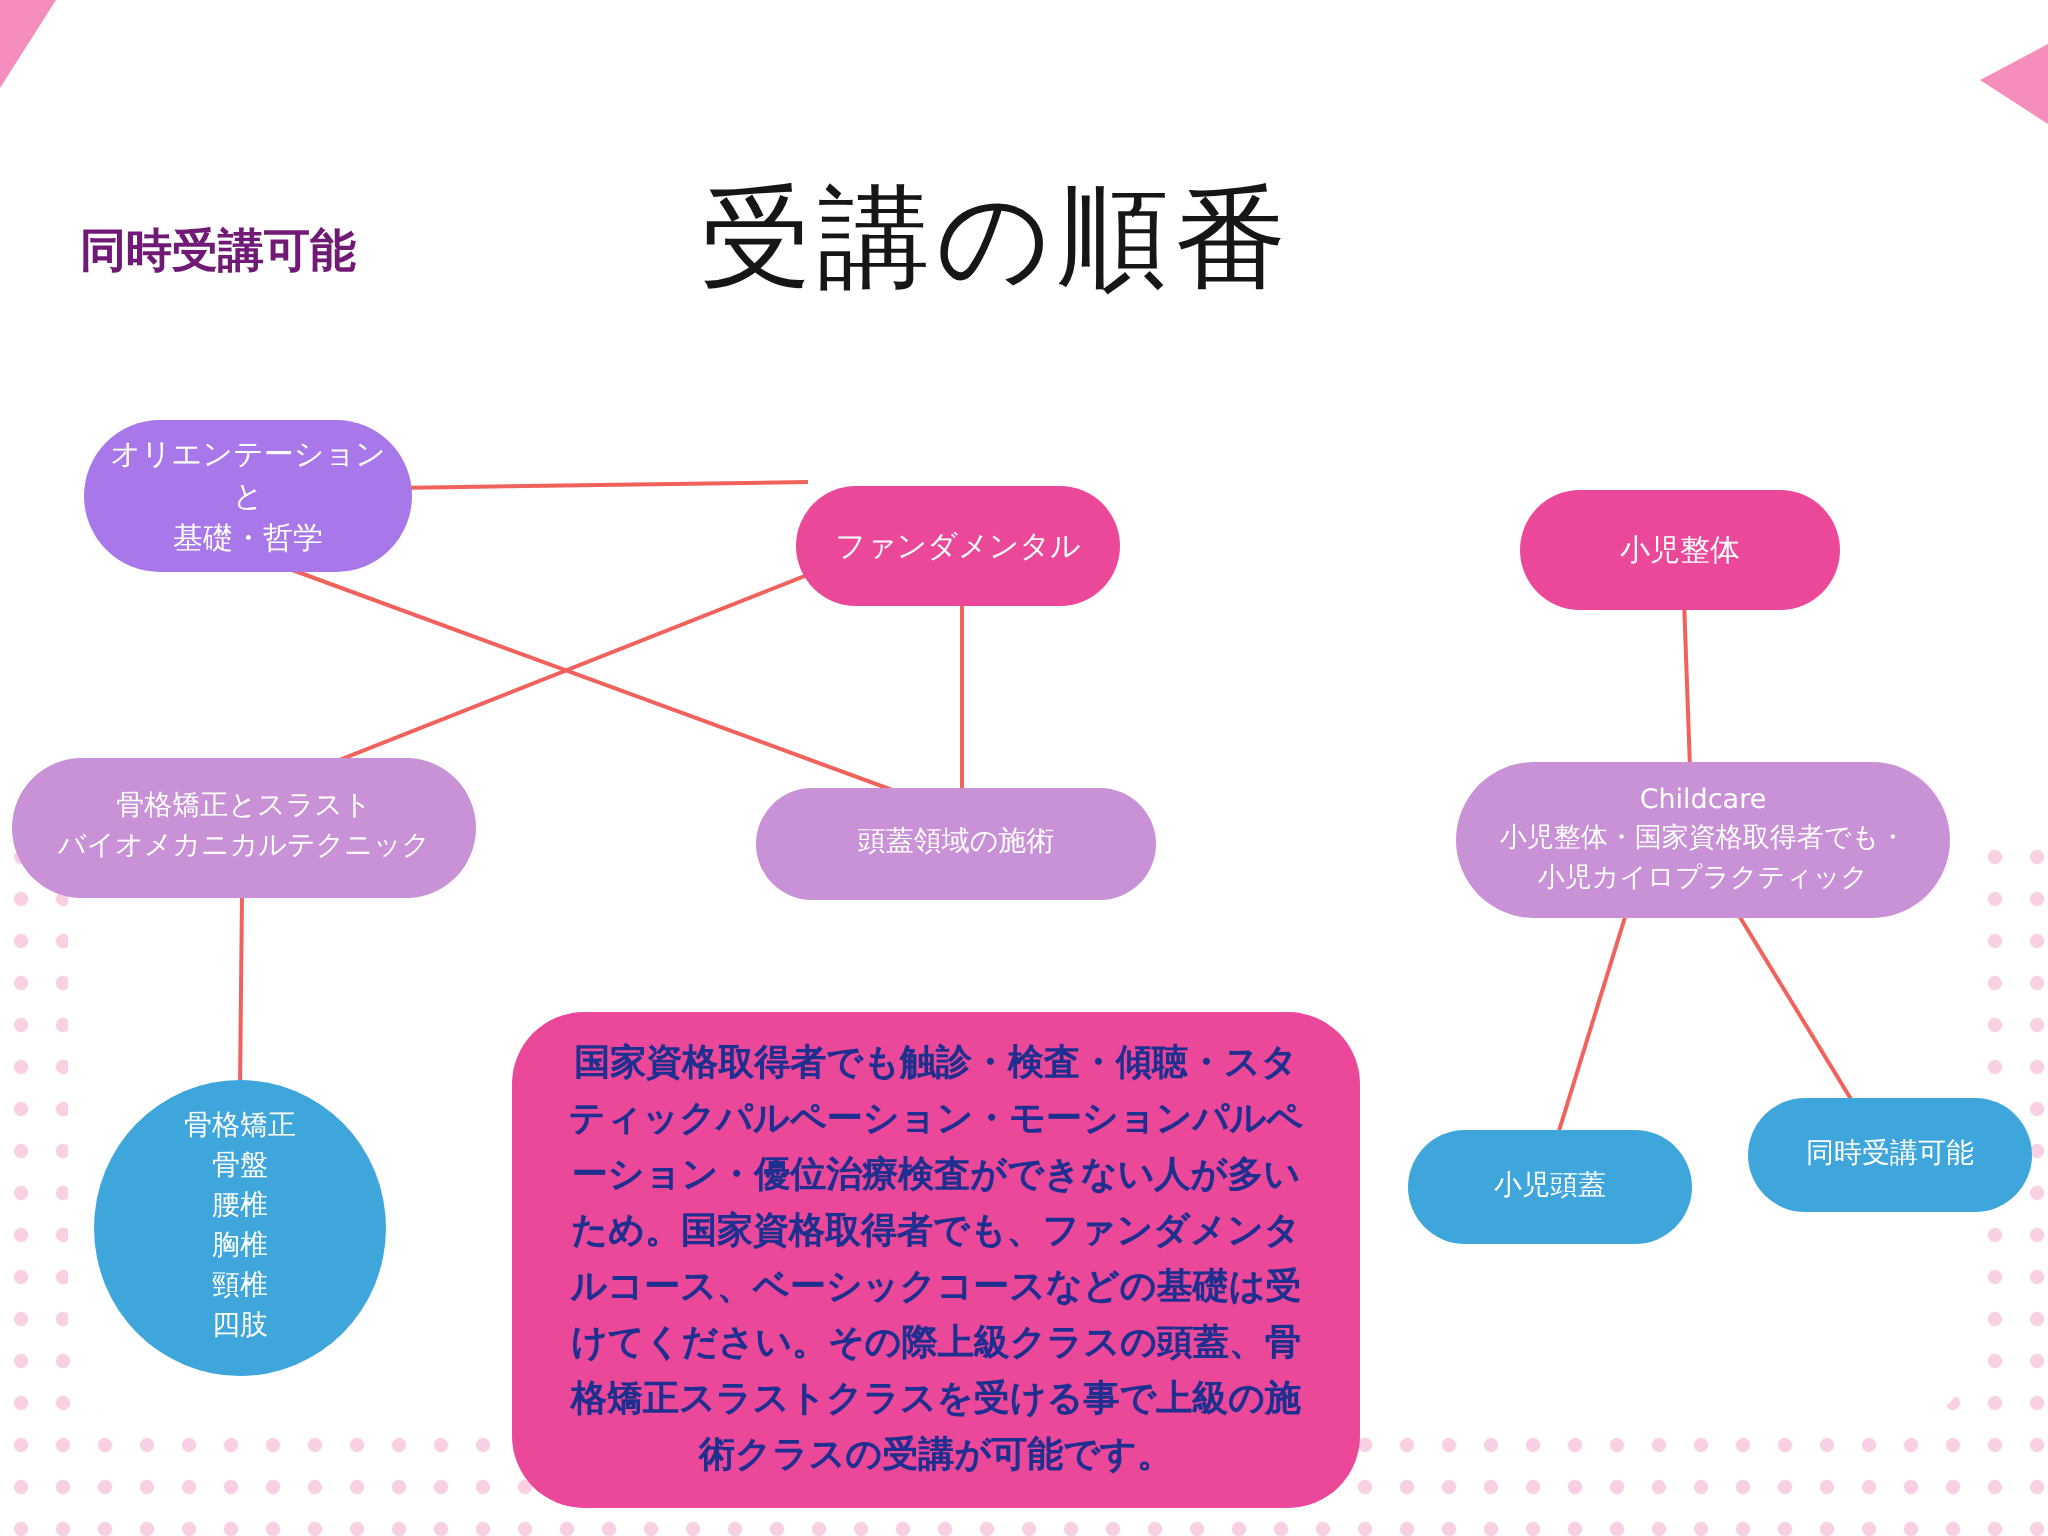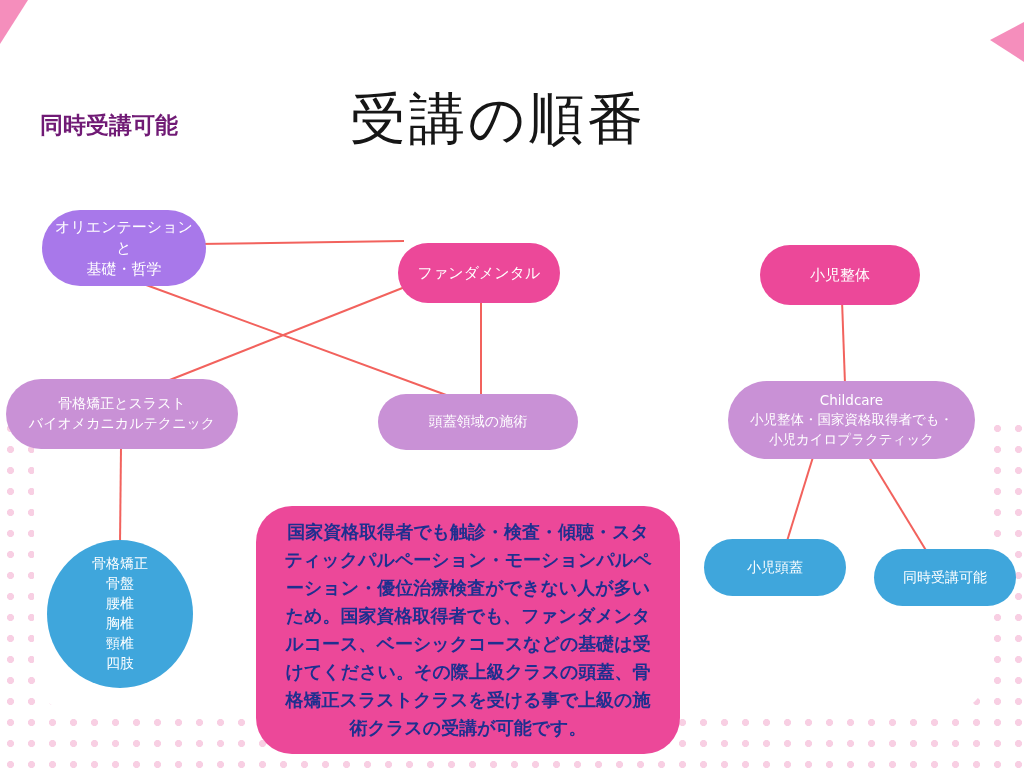--- a/index.html
+++ b/index.html
@@ -35,21 +35,21 @@
   .pink{background:#c991d6;}
   .blue{background:#3fa6dc;}
   .circle{border-radius:50%;}
   .n-orientation{left:42px;top:210px;width:164px;height:76px;font-size:15px;}
   .n-fundamental{left:398px;top:212px;width:162px;height:60px;font-size:15px;}
   .n-basic{left:760px;top:214px;width:160px;height:60px;font-size:15px;}
   .n-thrust{left:6px;top:379px;width:232px;height:70px;font-size:14px;}
   .n-cranial{left:378px;top:394px;width:200px;height:56px;font-size:14px;}
   .n-childcare{left:728px;top:381px;width:247px;height:78px;font-size:13.5px;line-height:1.45;}
   .n-skeletal{left:47px;top:540px;width:146px;height:148px;font-size:14px;line-height:1.42;}
-  .n-ped-cranial{left:704px;top:539px;width:142px;height:57px;font-size:14px;}
+  .n-ped-cranial{left:704px;top:565px;width:142px;height:57px;font-size:14px;}
   .n-ped-skeletal{left:874px;top:549px;width:142px;height:57px;font-size:14px;}
   .note-box{
     position:absolute;left:256px;top:506px;width:424px;height:248px;
     background:#ec4899;border-radius:36px;box-sizing:border-box;
     display:flex;align-items:center;justify-content:center;
     padding:16px 24px;
   }
   .note-text{
     color:#1f2f8f;font-weight:700;font-size:18px;line-height:1.55;text-align:center;
   }

